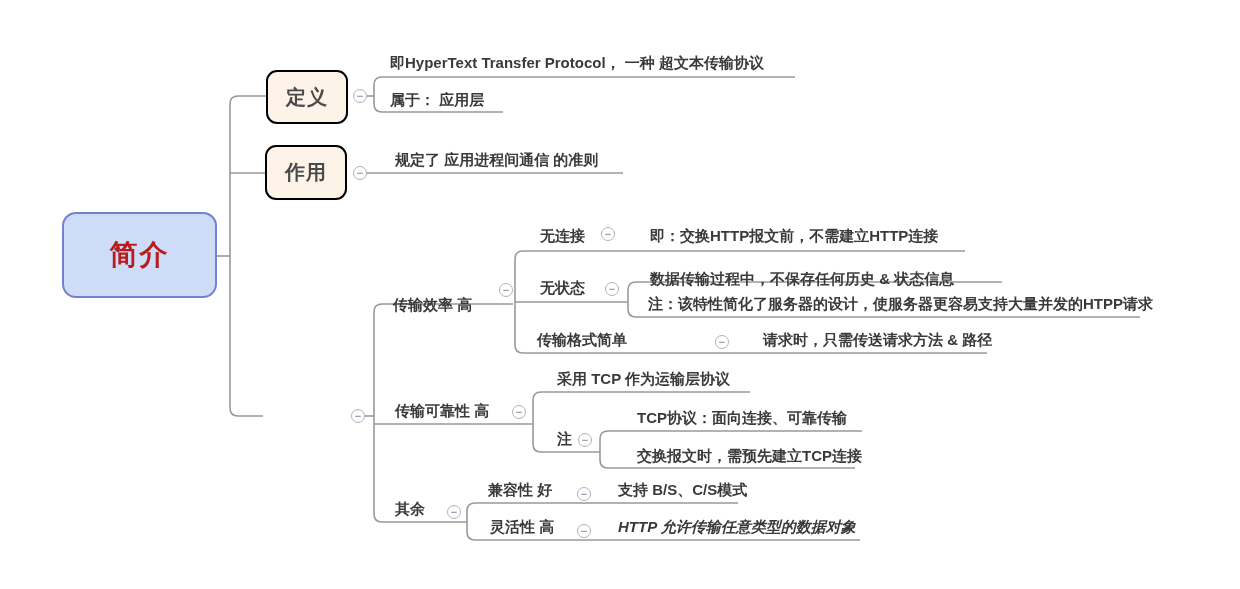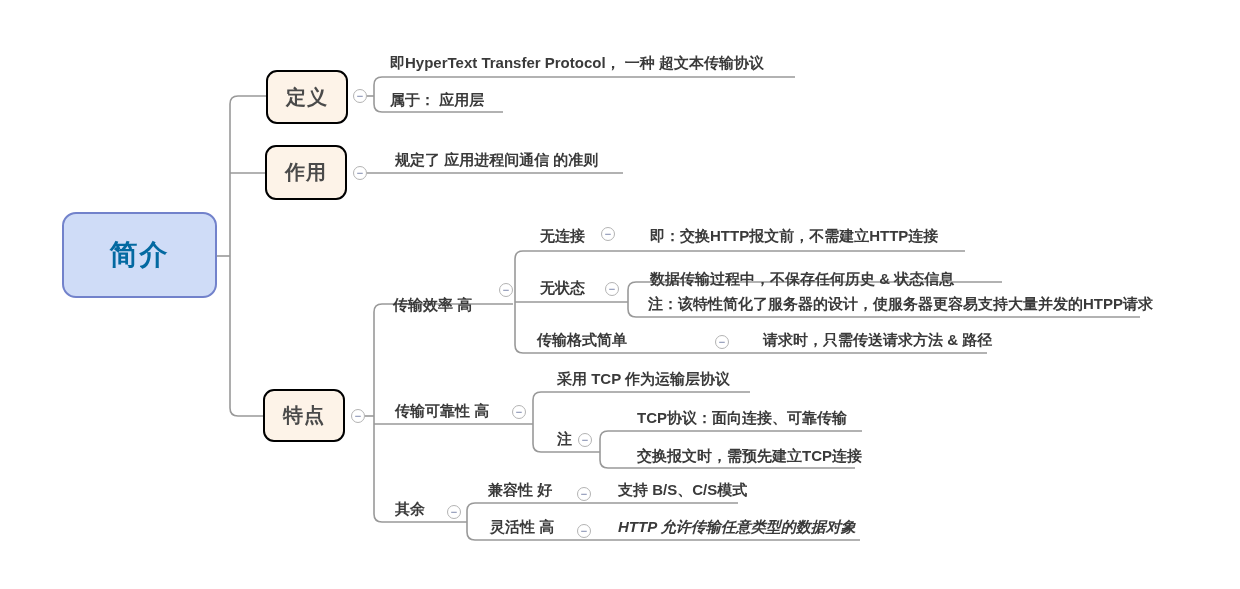--- a/index.html
+++ b/index.html
@@ -8,21 +8,21 @@
     font-family:"Liberation Sans","DejaVu Sans",sans-serif;
   }
   svg.wires{position:absolute;left:0;top:0;z-index:1;}
   .node{
     position:absolute;z-index:3;box-sizing:border-box;
     display:flex;align-items:center;justify-content:center;
     white-space:nowrap;color:#4a4a4a;
   }
   .root-box{
     background:#cfdcf7;border:2px solid #7282cb;border-radius:14px;
-    font-size:28px;font-weight:700;color:#0369a1;letter-spacing:2px;
+    font-size:28px;font-weight:700;color:#b91c1c;letter-spacing:2px;
   }
   .branch-box{
     background:#fdf3e8;border:2px solid #000000;border-radius:11px;
     font-size:20px;font-weight:700;letter-spacing:1px;
   }
   .topic{
     position:absolute;z-index:3;white-space:nowrap;
     font-size:15px;font-weight:600;color:#3a3a3a;line-height:17px;
   }
   .ci{
@@ -57,21 +57,20 @@
       <path d="M 738 503 L 475 503 Q 467 503 467 511 L 467 532 Q 467 540 475 540 L 860 540"></path>
     </g>
   </svg>
 
   <div class="node root-box" style="left:62px;top:212px;width:155px;height:86px;">简介</div>
 
   <div class="node branch-box" style="left:266px;top:70px;width:82px;height:54px;">定义</div>
 
   <div class="node branch-box" style="left:265px;top:145px;width:82px;height:55px;">作用</div>
 
-  <div class="node branch-box" style="left:263px;top:389px;width:82px;height:53px;">特点</div>
 
   <div class="topic" style="left:390px;top:54px;">即HyperText Transfer Protocol， 一种 超文本传输协议</div>
   <div class="topic" style="left:390px;top:91px;">属于： 应用层</div>
 
   <div class="topic" style="left:395px;top:151px;">规定了 应用进程间通信 的准则</div>
 
   <div class="topic" style="left:393px;top:296px;">传输效率 高</div>
   <div class="topic" style="left:540px;top:227px;">无连接</div>
   <div class="topic" style="left:650px;top:227px;">即：交换HTTP报文前，不需建立HTTP连接</div>
   <div class="topic" style="left:540px;top:279px;">无状态</div>

